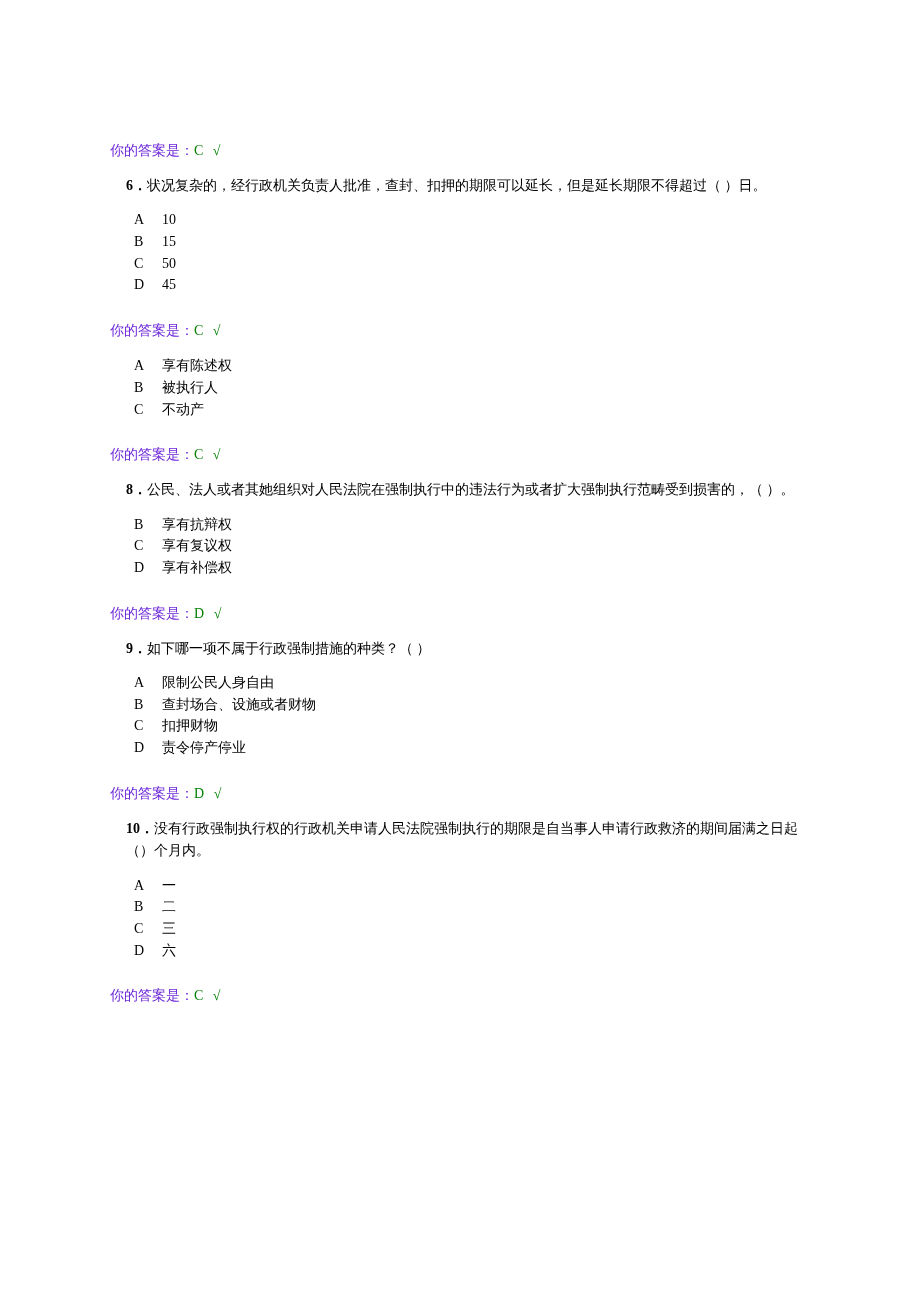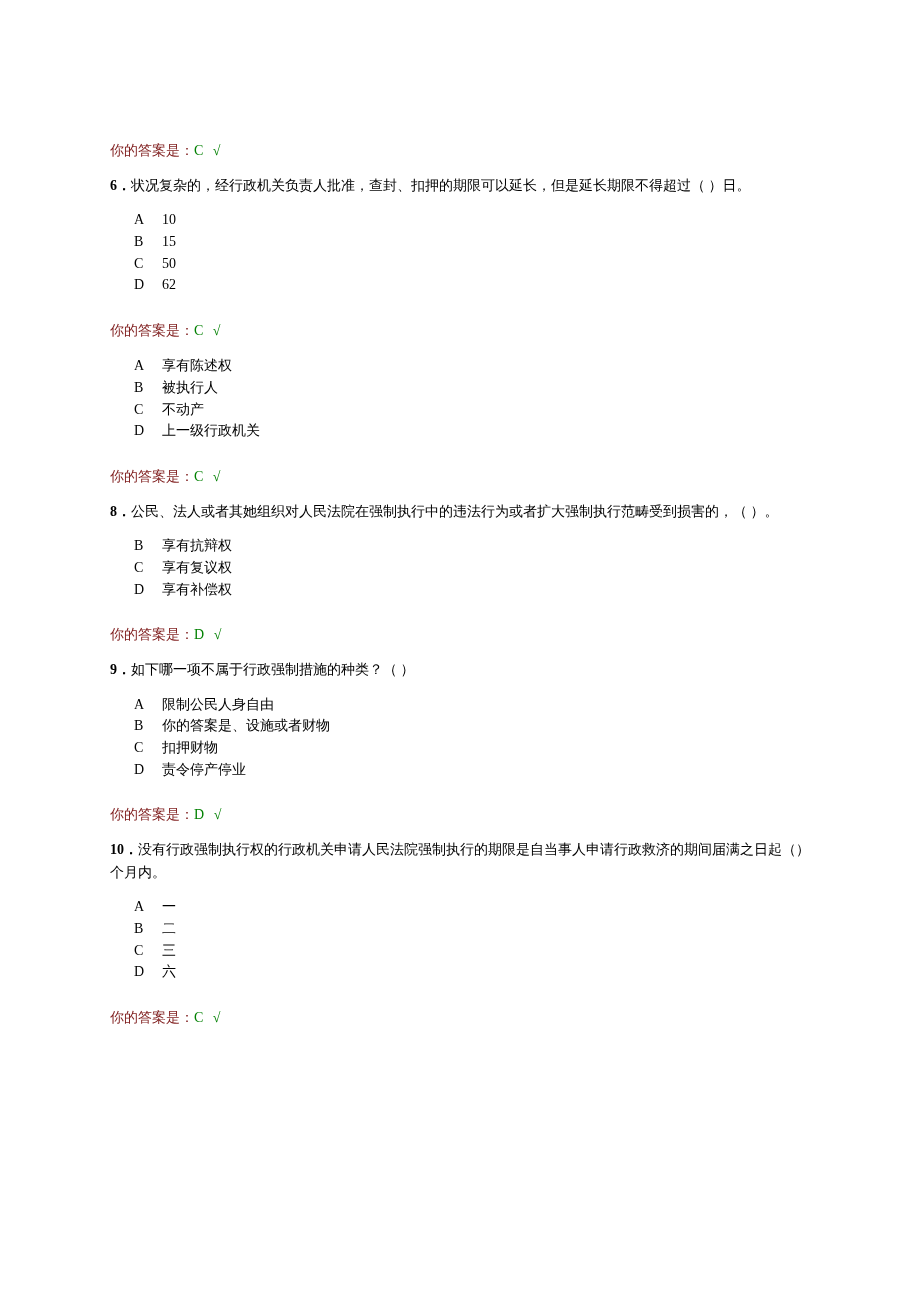--- a/index.html
+++ b/index.html
@@ -13,32 +13,33 @@
       font-family: "SimSun", "宋体", serif;
       padding: 140px 110px 80px 110px;
       color: #000000;
       font-size: 14px;
       line-height: 1.5;
     }
     .answer-line {
       margin-bottom: 14px;
     }
     .answer-label {
-      color: #7f1d1d;
+      color: #6d28d9;
     }
     .answer-value {
       color: #008000;
     }
     .check-mark {
       color: #008000;
       margin-left: 6px;
     }
     .question-text {
       margin-bottom: 12px;
       line-height: 1.6;
+      margin-left: 16px;
     }
     .question-number {
       font-weight: bold;
     }
     .options {
       padding-left: 24px;
       margin-bottom: 24px;
     }
     .option-row {
       line-height: 1.55;
@@ -51,41 +52,40 @@
 </head>
 <body>
 
 <div id="content">
     <div class="answer-line"><span class="answer-label">你的答案是：</span><span class="answer-value">C</span><span class="check-mark"> √</span></div>
     <div class="question-text"><span class="question-number">6．</span><span>状况复杂的，经行政机关负责人批准，查封、扣押的期限可以延长，但是延长期限不得超过（ ）日。</span></div>
     <div class="options">
       <div class="option-row"><span class="option-letter">A</span><span>10</span></div>
       <div class="option-row"><span class="option-letter">B</span><span>15</span></div>
       <div class="option-row"><span class="option-letter">C</span><span>50</span></div>
-      <div class="option-row"><span class="option-letter">D</span><span>62</span></div>
+      <div class="option-row"><span class="option-letter">D</span><span>45</span></div>
     </div>
     <div class="answer-line"><span class="answer-label">你的答案是：</span><span class="answer-value">C</span><span class="check-mark"> √</span></div>
     <div class="options">
       <div class="option-row"><span class="option-letter">A</span><span>享有陈述权</span></div>
       <div class="option-row"><span class="option-letter">B</span><span>被执行人</span></div>
       <div class="option-row"><span class="option-letter">C</span><span>不动产</span></div>
-      <div class="option-row"><span class="option-letter">D</span><span>上一级行政机关</span></div>
     </div>
     <div class="answer-line"><span class="answer-label">你的答案是：</span><span class="answer-value">C</span><span class="check-mark"> √</span></div>
     <div class="question-text"><span class="question-number">8．</span><span>公民、法人或者其她组织对人民法院在强制执行中的违法行为或者扩大强制执行范畴受到损害的，（ ）。</span></div>
     <div class="options">
       <div class="option-row"><span class="option-letter">B</span><span>享有抗辩权</span></div>
       <div class="option-row"><span class="option-letter">C</span><span>享有复议权</span></div>
       <div class="option-row"><span class="option-letter">D</span><span>享有补偿权</span></div>
     </div>
     <div class="answer-line"><span class="answer-label">你的答案是：</span><span class="answer-value">D</span><span class="check-mark"> √</span></div>
     <div class="question-text"><span class="question-number">9．</span><span>如下哪一项不属于行政强制措施的种类？（ ）</span></div>
     <div class="options">
       <div class="option-row"><span class="option-letter">A</span><span>限制公民人身自由</span></div>
-      <div class="option-row"><span class="option-letter">B</span><span>你的答案是、设施或者财物</span></div>
+      <div class="option-row"><span class="option-letter">B</span><span>查封场合、设施或者财物</span></div>
       <div class="option-row"><span class="option-letter">C</span><span>扣押财物</span></div>
       <div class="option-row"><span class="option-letter">D</span><span>责令停产停业</span></div>
     </div>
     <div class="answer-line"><span class="answer-label">你的答案是：</span><span class="answer-value">D</span><span class="check-mark"> √</span></div>
     <div class="question-text"><span class="question-number">10．</span><span>没有行政强制执行权的行政机关申请人民法院强制执行的期限是自当事人申请行政救济的期间届满之日起（）个月内。</span></div>
     <div class="options">
       <div class="option-row"><span class="option-letter">A</span><span>一</span></div>
       <div class="option-row"><span class="option-letter">B</span><span>二</span></div>
       <div class="option-row"><span class="option-letter">C</span><span>三</span></div>
       <div class="option-row"><span class="option-letter">D</span><span>六</span></div>

